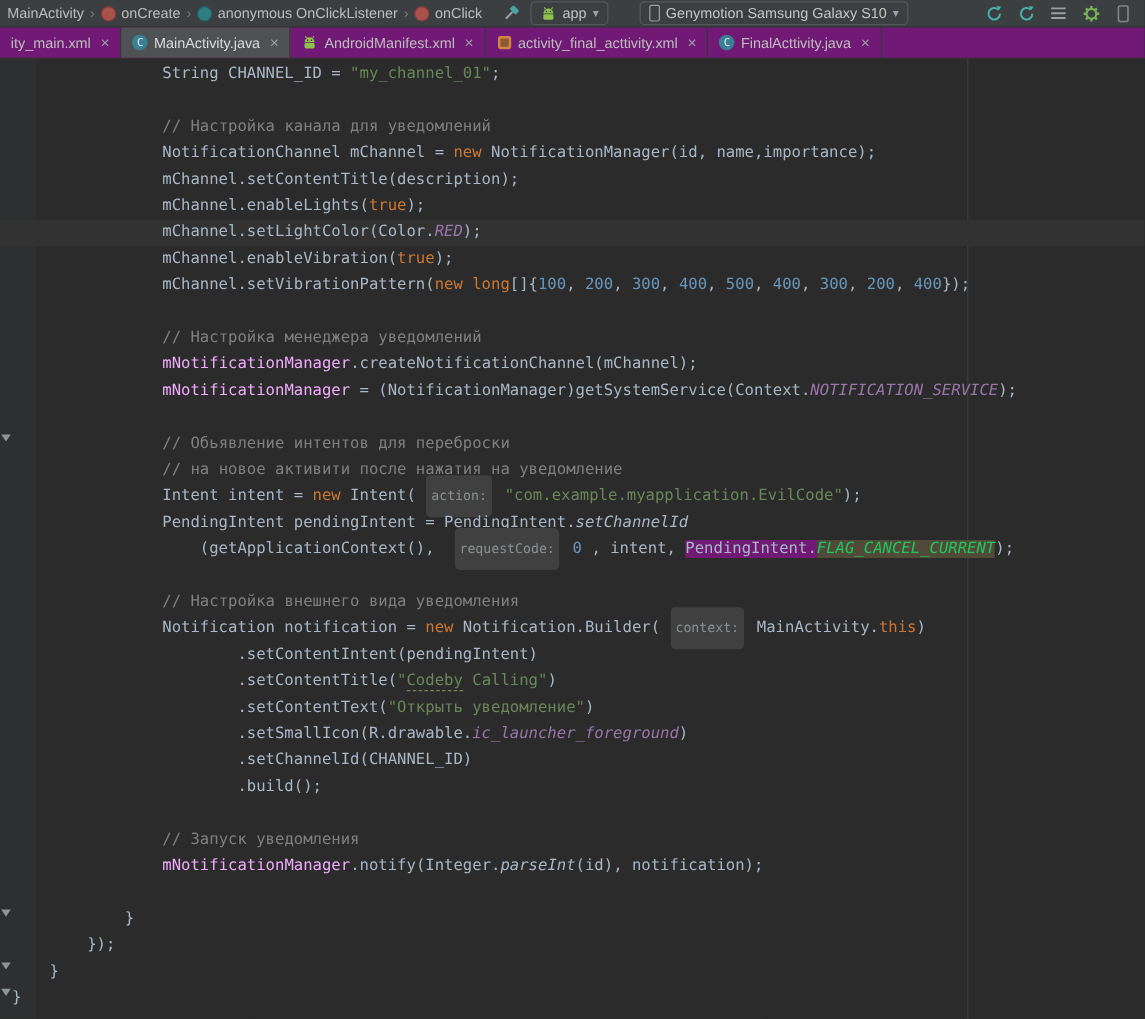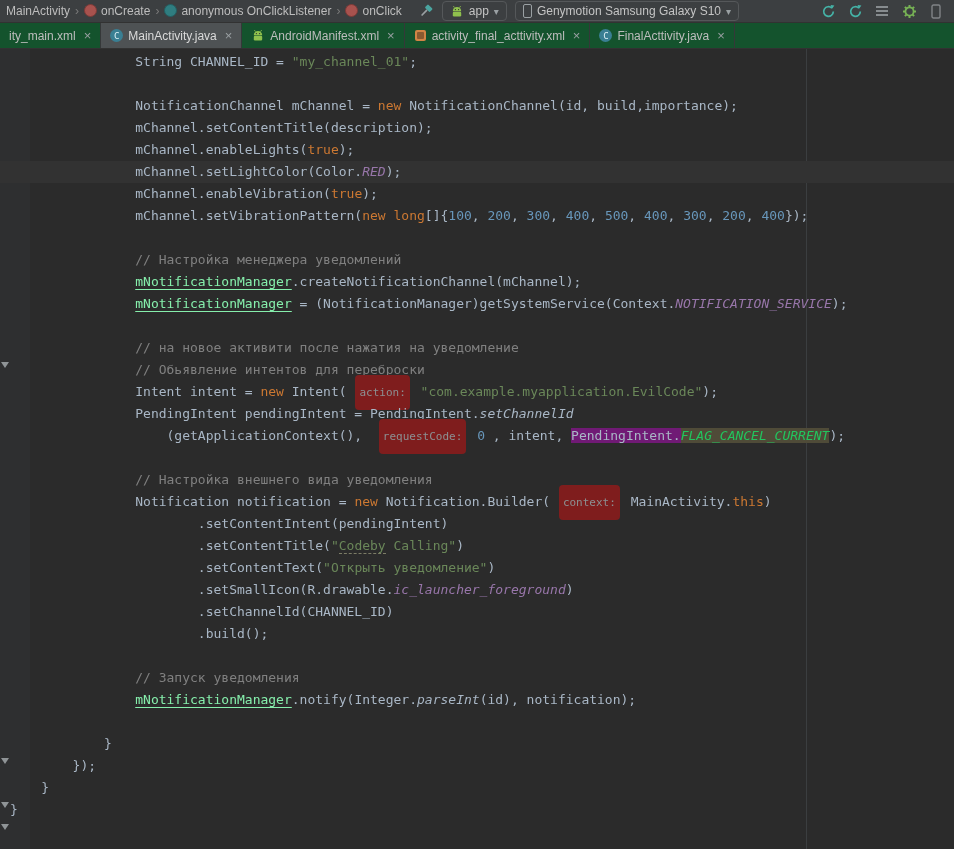--- a/index.html
+++ b/index.html
@@ -9,37 +9,37 @@
     font-family:"Liberation Sans",sans-serif;
     -webkit-font-smoothing:antialiased;
   }
   
   .toolbar{
     height:22px;background:#3c3f41;border-bottom:1px solid #323232;
     display:flex;align-items:center;padding:0 4px;font-size:12px;color:#bdbdbd;
     white-space:nowrap;
   }
   .breadcrumbs{display:flex;align-items:center;}
-  .crumb{display:inline-flex;align-items:flex-start;gap:4px;padding:0 2px;cursor:default;}
+  .crumb{display:inline-flex;align-items:center;gap:4px;padding:0 2px;cursor:default;}
   .crumb-sep{color:#7a7a7a;margin:0 3px;font-size:12px;}
   .crumb-icon{width:11px;height:11px;border-radius:50%;display:inline-block;}
   .crumb-icon.method{background:#a8524e;border:1px solid #7e3b38;}
   .crumb-icon.class{background:#2f7d80;border:1px solid #245f62;}
   .hammer{margin:0 8px 0 14px;display:inline-flex;align-items:center;}
   .selector{
     display:inline-flex;align-items:center;gap:5px;border:1px solid #55585a;
-    border-radius:4px;padding:1px 7px;height:16px;margin-right:8px;color:#c4c4c4;
+    border-radius:4px;padding:1px 7px;height:16px;margin-right:26px;color:#c4c4c4;
   }
   .selector .caret{color:#9aa0a3;font-size:10px;}
   .phone-outline{width:7px;height:12px;border:1px solid #9aa0a3;border-radius:2px;display:inline-block;}
   .toolbar-actions{margin-left:auto;display:flex;align-items:center;gap:11px;padding-right:6px;}
   .toolbar-actions .ic{display:inline-flex;align-items:center;justify-content:center;width:16px;height:16px;}
   
   .tabbar{
-    height:25px;background:#14532d;border-bottom:1px solid #323232;
+    height:25px;background:#701a75;border-bottom:1px solid #323232;
     display:flex;align-items:stretch;font-size:12px;color:#bdbdbd;white-space:nowrap;
   }
   .tab{display:flex;align-items:center;gap:5px;padding:0 9px;border-right:1px solid #353839;cursor:default;}
   .tab.selected{background:#4e5254;color:#dadada;}
   .tab .close{color:#9aa0a3;margin-left:3px;font-size:13px;line-height:1;}
   .class-badge{
     width:13px;height:13px;border-radius:50%;background:#3a7f93;color:#def1f5;
     font-size:9px;display:inline-flex;align-items:center;justify-content:center;
     font-family:"DejaVu Sans Mono",monospace;
   }
@@ -52,22 +52,22 @@
         font-family:"DejaVu Sans Mono",monospace;font-size:13px;line-height:22px;}
   .line{height:22px;white-space:pre;padding-left:10px;}
   .line.hl{background:#323232;}
   .tp{color:#a9b7c6}
   .tk{color:#cc7832}
   .ts{color:#6a8759}
   .tn{color:#6897bb}
   .tc{color:#808080}
   .tf{color:#9876aa;font-style:italic}
   .ti{color:#a9b7c6;font-style:italic}
-  .tu{color:#86efac;text-decoration:underline;text-underline-offset:3px;}
-  .th{background:#7f1d1d;color:#8c9092;font-size:11px;border-radius:4px;padding:11px 4px;margin:0 3px 0 1px;}
+  .tu{color:#f0abfc;text-underline-offset:3px;}
+  .th{background:#404040;color:#8c9092;font-size:11px;border-radius:4px;padding:11px 4px;margin:0 3px 0 1px;}
   .txp{background:#701a75;color:#a9b7c6}
   .txf{background:#4f4b38;color:#22c55e;font-style:italic}
   .tt{color:#6a8759;border-bottom:1px dashed #7c7c66;}
   .fold{position:absolute;left:1px;width:0;height:0;
         border-left:4px solid transparent;border-right:4px solid transparent;
         border-top:6px solid #8f9496;}
 </style>
 </head>
 <body>
 
@@ -202,33 +202,34 @@
       <span class="close">×</span>
     </div>
   </div>
 
 <div class="editor">
   <div class="gutter-strip"></div>
   <div class="margin-line"></div>
   <div class="code">
       <div class="line"><span class="tp">                String CHANNEL_ID = </span><span class="ts">"my_channel_01"</span><span class="tp">;</span></div>
       <div class="line">&nbsp;</div>
-      <div class="line"><span class="tp">                NotificationChannel mChannel = </span><span class="tk">new</span><span class="tp"> NotificationChannel(id, build,importance);</span></div>
+      <div class="line"><span class="tp">                </span><span class="tc">// Настройка канала для уведомлений</span></div>
+      <div class="line"><span class="tp">                NotificationChannel mChannel = </span><span class="tk">new</span><span class="tp"> NotificationManager(id, name,importance);</span></div>
       <div class="line"><span class="tp">                mChannel.setContentTitle(description);</span></div>
       <div class="line"><span class="tp">                mChannel.enableLights(</span><span class="tk">true</span><span class="tp">);</span></div>
       <div class="line hl"><span class="tp">                mChannel.setLightColor(Color.</span><span class="tf">RED</span><span class="tp">);</span></div>
       <div class="line"><span class="tp">                mChannel.enableVibration(</span><span class="tk">true</span><span class="tp">);</span></div>
       <div class="line"><span class="tp">                mChannel.setVibrationPattern(</span><span class="tk">new</span><span class="tp"> </span><span class="tk">long</span><span class="tp">[]{</span><span class="tn">100</span><span class="tp">, </span><span class="tn">200</span><span class="tp">, </span><span class="tn">300</span><span class="tp">, </span><span class="tn">400</span><span class="tp">, </span><span class="tn">500</span><span class="tp">, </span><span class="tn">400</span><span class="tp">, </span><span class="tn">300</span><span class="tp">, </span><span class="tn">200</span><span class="tp">, </span><span class="tn">400</span><span class="tp">});</span></div>
       <div class="line">&nbsp;</div>
       <div class="line"><span class="tp">                </span><span class="tc">// Настройка менеджера уведомлений</span></div>
       <div class="line"><span class="tp">                </span><span class="tu">mNotificationManager</span><span class="tp">.createNotificationChannel(mChannel);</span></div>
       <div class="line"><span class="tp">                </span><span class="tu">mNotificationManager</span><span class="tp"> = (NotificationManager)getSystemService(Context.</span><span class="tf">NOTIFICATION_SERVICE</span><span class="tp">);</span></div>
       <div class="line">&nbsp;</div>
+      <div class="line"><span class="tp">                </span><span class="tc">// Обьявление интентов для переброски</span></div>
       <div class="line"><span class="tp">                </span><span class="tc">// на новое активити после нажатия на уведомление</span></div>
-      <div class="line"><span class="tp">                </span><span class="tc">// Обьявление интентов для переброски</span></div>
       <div class="line"><span class="tp">                Intent intent = </span><span class="tk">new</span><span class="tp"> Intent( </span><span class="th">action:</span><span class="tp"> </span><span class="ts">"com.example.myapplication.EvilCode"</span><span class="tp">);</span></div>
       <div class="line"><span class="tp">                PendingIntent pendingIntent = PendingIntent.</span><span class="ti">setChannelId</span></div>
       <div class="line"><span class="tp">                    (getApplicationContext(),  </span><span class="th">requestCode:</span><span class="tp"> </span><span class="tn">0</span><span class="tp"> , intent, </span><span class="txp">PendingIntent.</span><span class="txf">FLAG_CANCEL_CURRENT</span><span class="tp">);</span></div>
       <div class="line">&nbsp;</div>
       <div class="line"><span class="tp">                </span><span class="tc">// Настройка внешнего вида уведомления</span></div>
       <div class="line"><span class="tp">                Notification notification = </span><span class="tk">new</span><span class="tp"> Notification.Builder( </span><span class="th">context:</span><span class="tp"> MainActivity.</span><span class="tk">this</span><span class="tp">)</span></div>
       <div class="line"><span class="tp">                        .setContentIntent(pendingIntent)</span></div>
       <div class="line"><span class="tp">                        .setContentTitle(</span><span class="ts">"</span><span class="tt">Codeby</span><span class="ts"> Calling"</span><span class="tp">)</span></div>
       <div class="line"><span class="tp">                        .setContentText(</span><span class="ts">"Открыть уведомление"</span><span class="tp">)</span></div>
       <div class="line"><span class="tp">                        .setSmallIcon(R.drawable.</span><span class="tf">ic_launcher_foreground</span><span class="tp">)</span></div>

